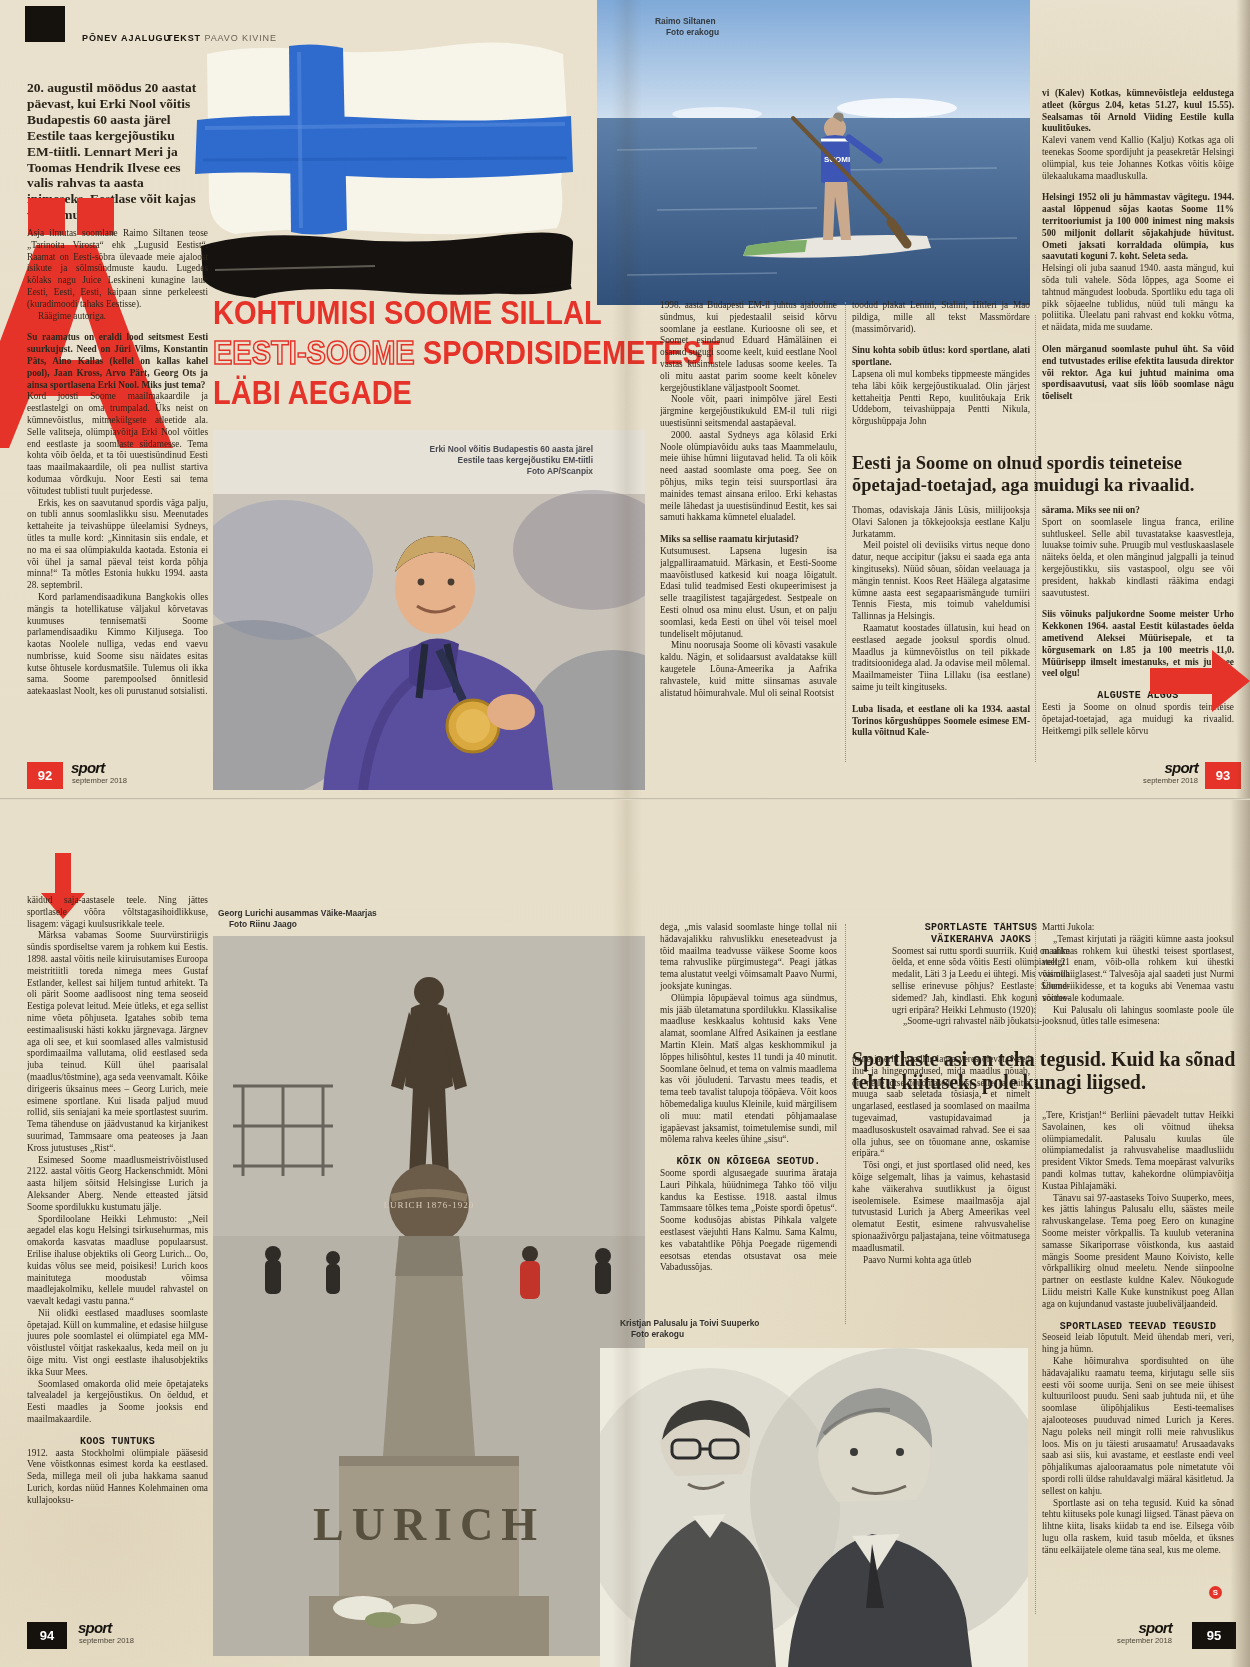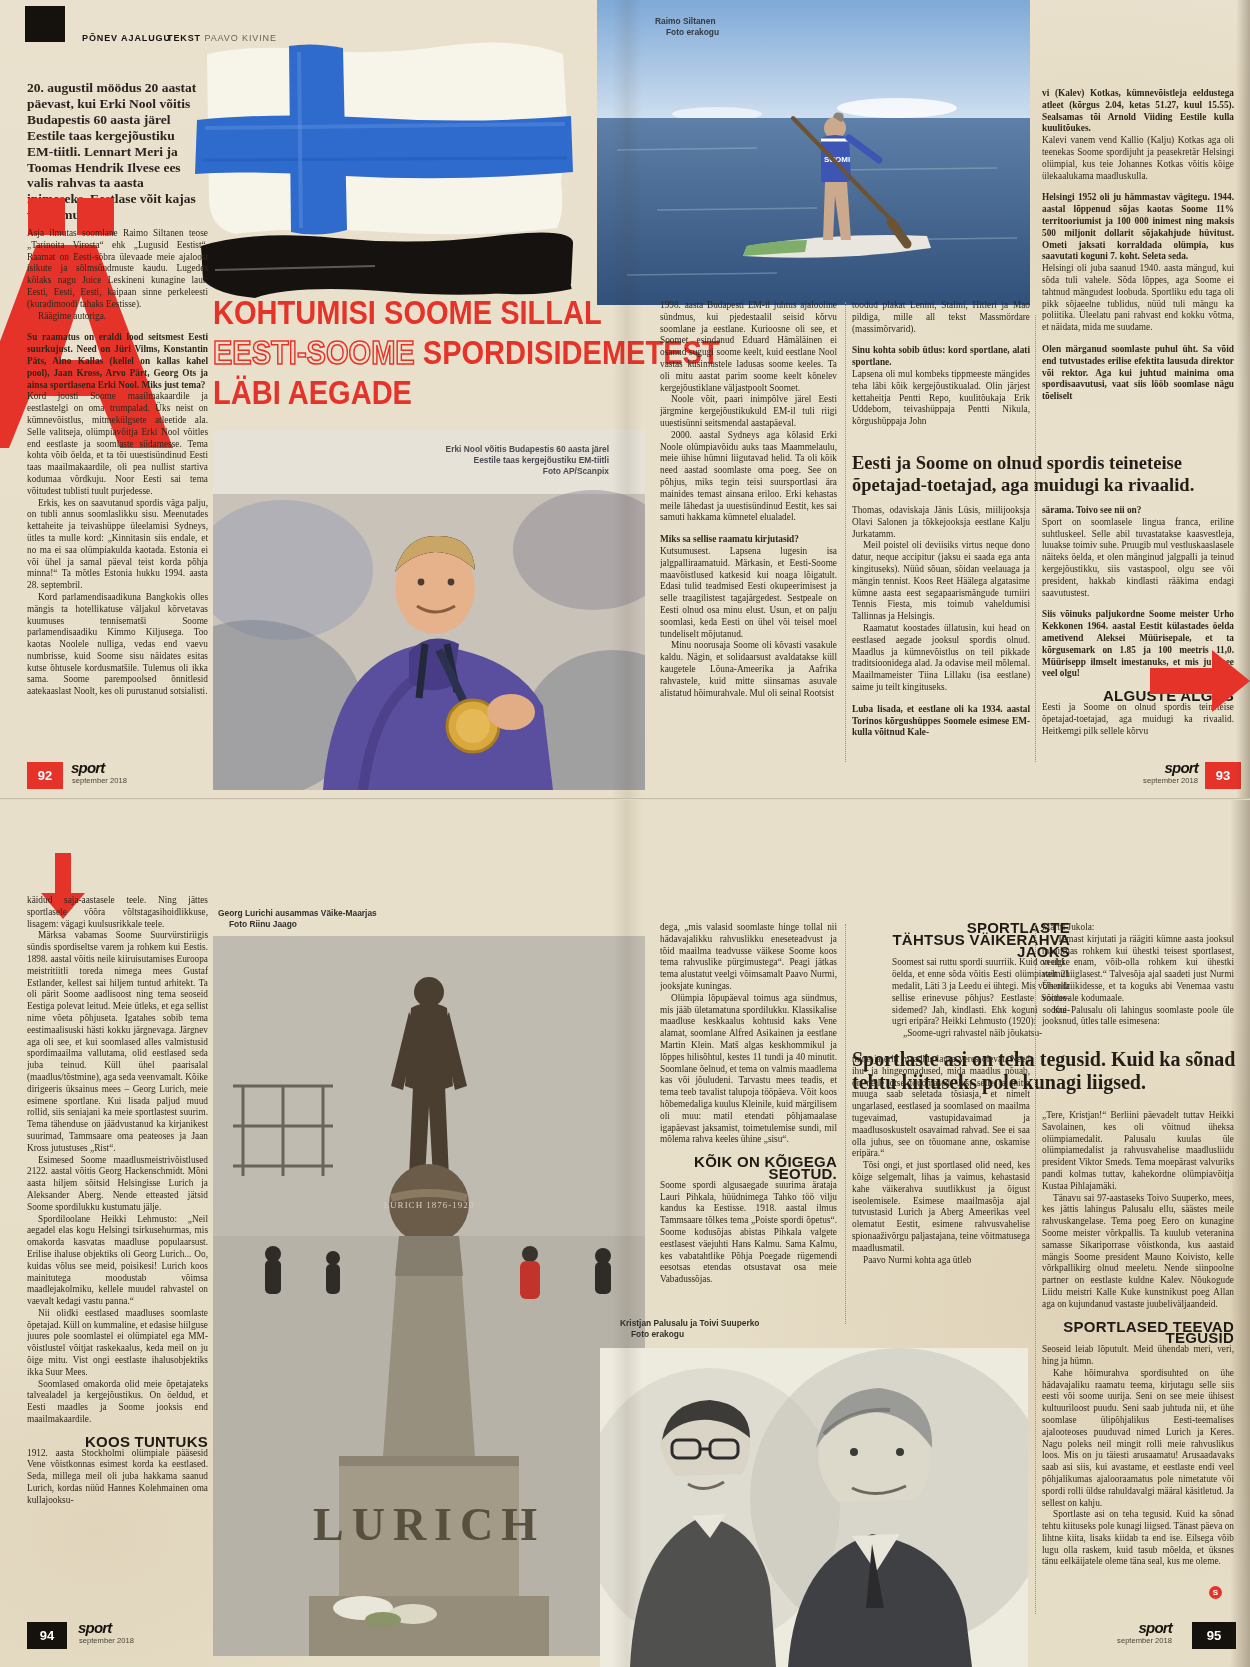--- a/index.html
+++ b/index.html
@@ -9,21 +9,21 @@
   background:
     radial-gradient(520px 300px at 88% 12%, rgba(190,160,100,.14), transparent 70%),
     radial-gradient(640px 420px at 92% 78%, rgba(175,140,80,.16), transparent 70%),
     radial-gradient(420px 300px at 8% 92%, rgba(170,140,90,.10), transparent 70%),
     linear-gradient(#e9e1cd,#e6ddc6);}
 .abs{position:absolute;}
 .col{position:absolute;font-family:"Liberation Serif",serif;font-size:9.3px;line-height:11.8px;color:var(--ink);text-align:justify;}
 .para{margin:0;}
 .para.b{font-weight:700;}
 .para.b:not(:first-child){margin-top:10px;}
-.para.h{font-family:Liberation Sans, sans-serif;font-weight:700;font-size:15px;letter-spacing:.25px;color:#1f1a15;text-align:right;}
+.para.h{font-family:Liberation Mono, monospace;font-weight:700;font-size:10px;letter-spacing:.25px;color:#1f1a15;text-align:center;}
 .para.h:not(:first-child){margin-top:10px;}
 .para.n + .para.n{text-indent:11px;}
 .deck{position:absolute;font-family:"Liberation Serif",serif;font-weight:700;font-size:13.5px;line-height:15.9px;color:#2b241b;}
 .hl{position:absolute;font-family:"Liberation Sans",sans-serif;font-weight:700;color:var(--red);font-size:33px;line-height:40px;transform:scaleX(.88);transform-origin:0 0;white-space:nowrap;}
 .hl .outline{color:transparent;-webkit-text-stroke:1.6px var(--red);}
 .pullquote{position:absolute;font-family:"Liberation Serif",serif;font-weight:700;color:#241e16;}
 .cap{position:absolute;font-family:"Liberation Sans",sans-serif;font-weight:700;font-size:8.4px;line-height:11px;color:#31302d;}
 .cap .para{text-align:inherit;}
 .dotted{position:absolute;width:0;border-left:1px dotted #988c72;}
 .numblk{position:absolute;width:36px;height:27px;color:#fff;font:700 13px/27px "Liberation Sans",sans-serif;text-align:center;}
@@ -145,21 +145,21 @@
       <path d="M182,142 Q192,104 226,106 Q260,106 262,140 Q244,122 222,122 Q198,124 182,142Z" fill="#c9a566"></path>
       <path d="M204,176 Q222,188 242,176" stroke="#8a5b40" stroke-width="3" fill="none"></path>
       <circle cx="208" cy="152" r="3.4" fill="#4a3c30"></circle>
         <circle cx="238" cy="152" r="3.4" fill="#4a3c30"></circle>
       <path d="M212,214 L206,268 M234,214 L244,262" stroke="#23283a" stroke-width="7"></path>
       <circle cx="260" cy="296" r="26" fill="#d9a93f" stroke="#a97d22" stroke-width="3"></circle>
       <circle cx="260" cy="296" r="17" fill="#e6bd5d" opacity=".8"></circle>
       <path d="M250,270 Q236,240 226,220" stroke="#2c3150" stroke-width="8" fill="none"></path>
       <ellipse cx="298" cy="282" rx="24" ry="18" fill="#e2ac85"></ellipse>
     </svg>
-    <div class="cap" style="right:36px;top:14px;width:230px;text-align:right;color:#4a4a52;">
+    <div class="cap" style="right:52px;top:14px;width:230px;text-align:right;color:#4a4a52;">
         <p class="para n">Erki Nool võitis Budapestis 60 aasta järel</p>
         <p class="para n">Eestile taas kergejõustiku EM-tiitli</p>
         <p class="para n">Foto AP/Scanpix</p>
       </div>
   </div>
 
   <div class="col" style="left:660px;top:300px;width:177px;height:465px;overflow:hidden;">
       <p class="para n">1998. aasta Budapesti EM-il juhtus ajalooline sündmus, kui pjedestaalil seisid kõrvu soomlane ja eestlane. Kurioosne oli see, et Soomet esindanud Eduard Hämäläinen ei osanud sugugi soome keelt, kuid eestlane Nool vastas küsimustele ladusas soome keeles. Ta oli mitu aastat parim soome keelt kõnelev kergejõustiklane väljastpoolt Soomet.</p>
       <p class="para n">Noole võit, paari inimpõlve järel Eesti järgmine kergejõustikukuld EM-il tuli riigi uuestisünni seitsmendal aastapäeval.</p>
       <p class="para n">2000. aastal Sydneys aga kõlasid Erki Noole olümpiavõidu auks taas Maammelaulu, meie ühise hümni liigutavad helid. Ta oli kõik need aastad soomlaste oma poeg. See on põhjus, miks tegin teisi suursportlasi ära mainides temast ainsana eriloo. Erki kehastas meile lähedast ja uuestisündinud Eestit, kes sai samuti hakkama kümnetel elualadel.</p>
@@ -180,21 +180,21 @@
       <p class="para b">Luba lisada, et eestlane oli ka 1934. aastal Torinos kõrgushüppes Soomele esimese EM-kulla võitnud Kale-</p>
     </div>
   <div class="col" style="left:1042px;top:88px;width:192px;height:360px;overflow:hidden;">
       <p class="para b">vi (Kalev) Kotkas, kümnevõistleja eeldustega atleet (kõrgus 2.04, ketas 51.27, kuul 15.55). Sealsamas tõi Arnold Viiding Eestile kulla kuulitõukes.</p>
       <p class="para n">Kalevi vanem vend Kallio (Kalju) Kotkas aga oli teenekas Soome spordijuht ja peasekretär Helsingi olümpial, kus teie Johannes Kotkas võitis kõige ülekaalukama maadluskulla.</p>
       <p class="para b">Helsingi 1952 oli ju hämmastav vägitegu. 1944. aastal lõppenud sõjas kaotas Soome 11% territooriumist ja 100 000 inimest ning maksis 500 miljonit dollarit sõjakahjude hüvitust. Ometi jaksati korraldada olümpia, kus saavutati koguni 7. koht. Seleta seda.</p>
       <p class="para n">Helsingi oli juba saanud 1940. aasta mängud, kui sõda tuli vahele. Sõda lõppes, aga Soome ei tahtnud mängudest loobuda. Sportliku edu taga oli pikk sõjaeelne tublidus, nüüd tuli mängu ka poliitika. Üleelatu pani rahvast end kokku võtma, et näidata, mida me suudame.</p>
       <p class="para b">Olen märganud soomlaste puhul üht. Sa võid end tutvustades erilise efektita lausuda direktor või rektor. Aga kui juhtud mainima oma spordisaavutusi, vaat siis lööb soomlase nägu tõeliselt</p>
     </div>
   <div class="col" style="left:1042px;top:505px;width:192px;height:262px;overflow:hidden;">
-      <p class="para b">särama. Toivo see nii on?</p>
+      <p class="para b">särama. Miks see nii on?</p>
       <p class="para n">Sport on soomlasele lingua franca, eriline suhtluskeel. Selle abil tuvastatakse kaasvestleja, luuakse toimiv suhe. Pruugib mul vestluskaaslasele näiteks öelda, et olen mänginud jalgpalli ja teinud kergejõustikku, siis vastaspool, olgu see või president, hakkab kindlasti rääkima endagi saavutustest.</p>
       <p class="para b">Siis võinuks paljukordne Soome meister Urho Kekkonen 1964. aastal Eestit külastades öelda ametivend Aleksei Müürisepale, et ta kõrgusemark on 1.85 ja 100 meetris 11,0. Müürisepp ilmselt imestanuks, et mis jutt see veel olgu!</p>
       <p class="para h">ALGUSTE ALGUS</p>
       <p class="para n">Eesti ja Soome on olnud spordis teineteise õpetajad-toetajad, aga muidugi ka rivaalid. Heitkemgi pilk sellele kõrvu</p>
     </div>
 
   <div class="dotted" style="left:845px;top:302px;height:460px;"></div>
   <div class="dotted" style="left:1035px;top:315px;height:447px;"></div>
 
   <div class="abs" style="left:1150px;top:650px;width:100px;height:62px;z-index:3;">

